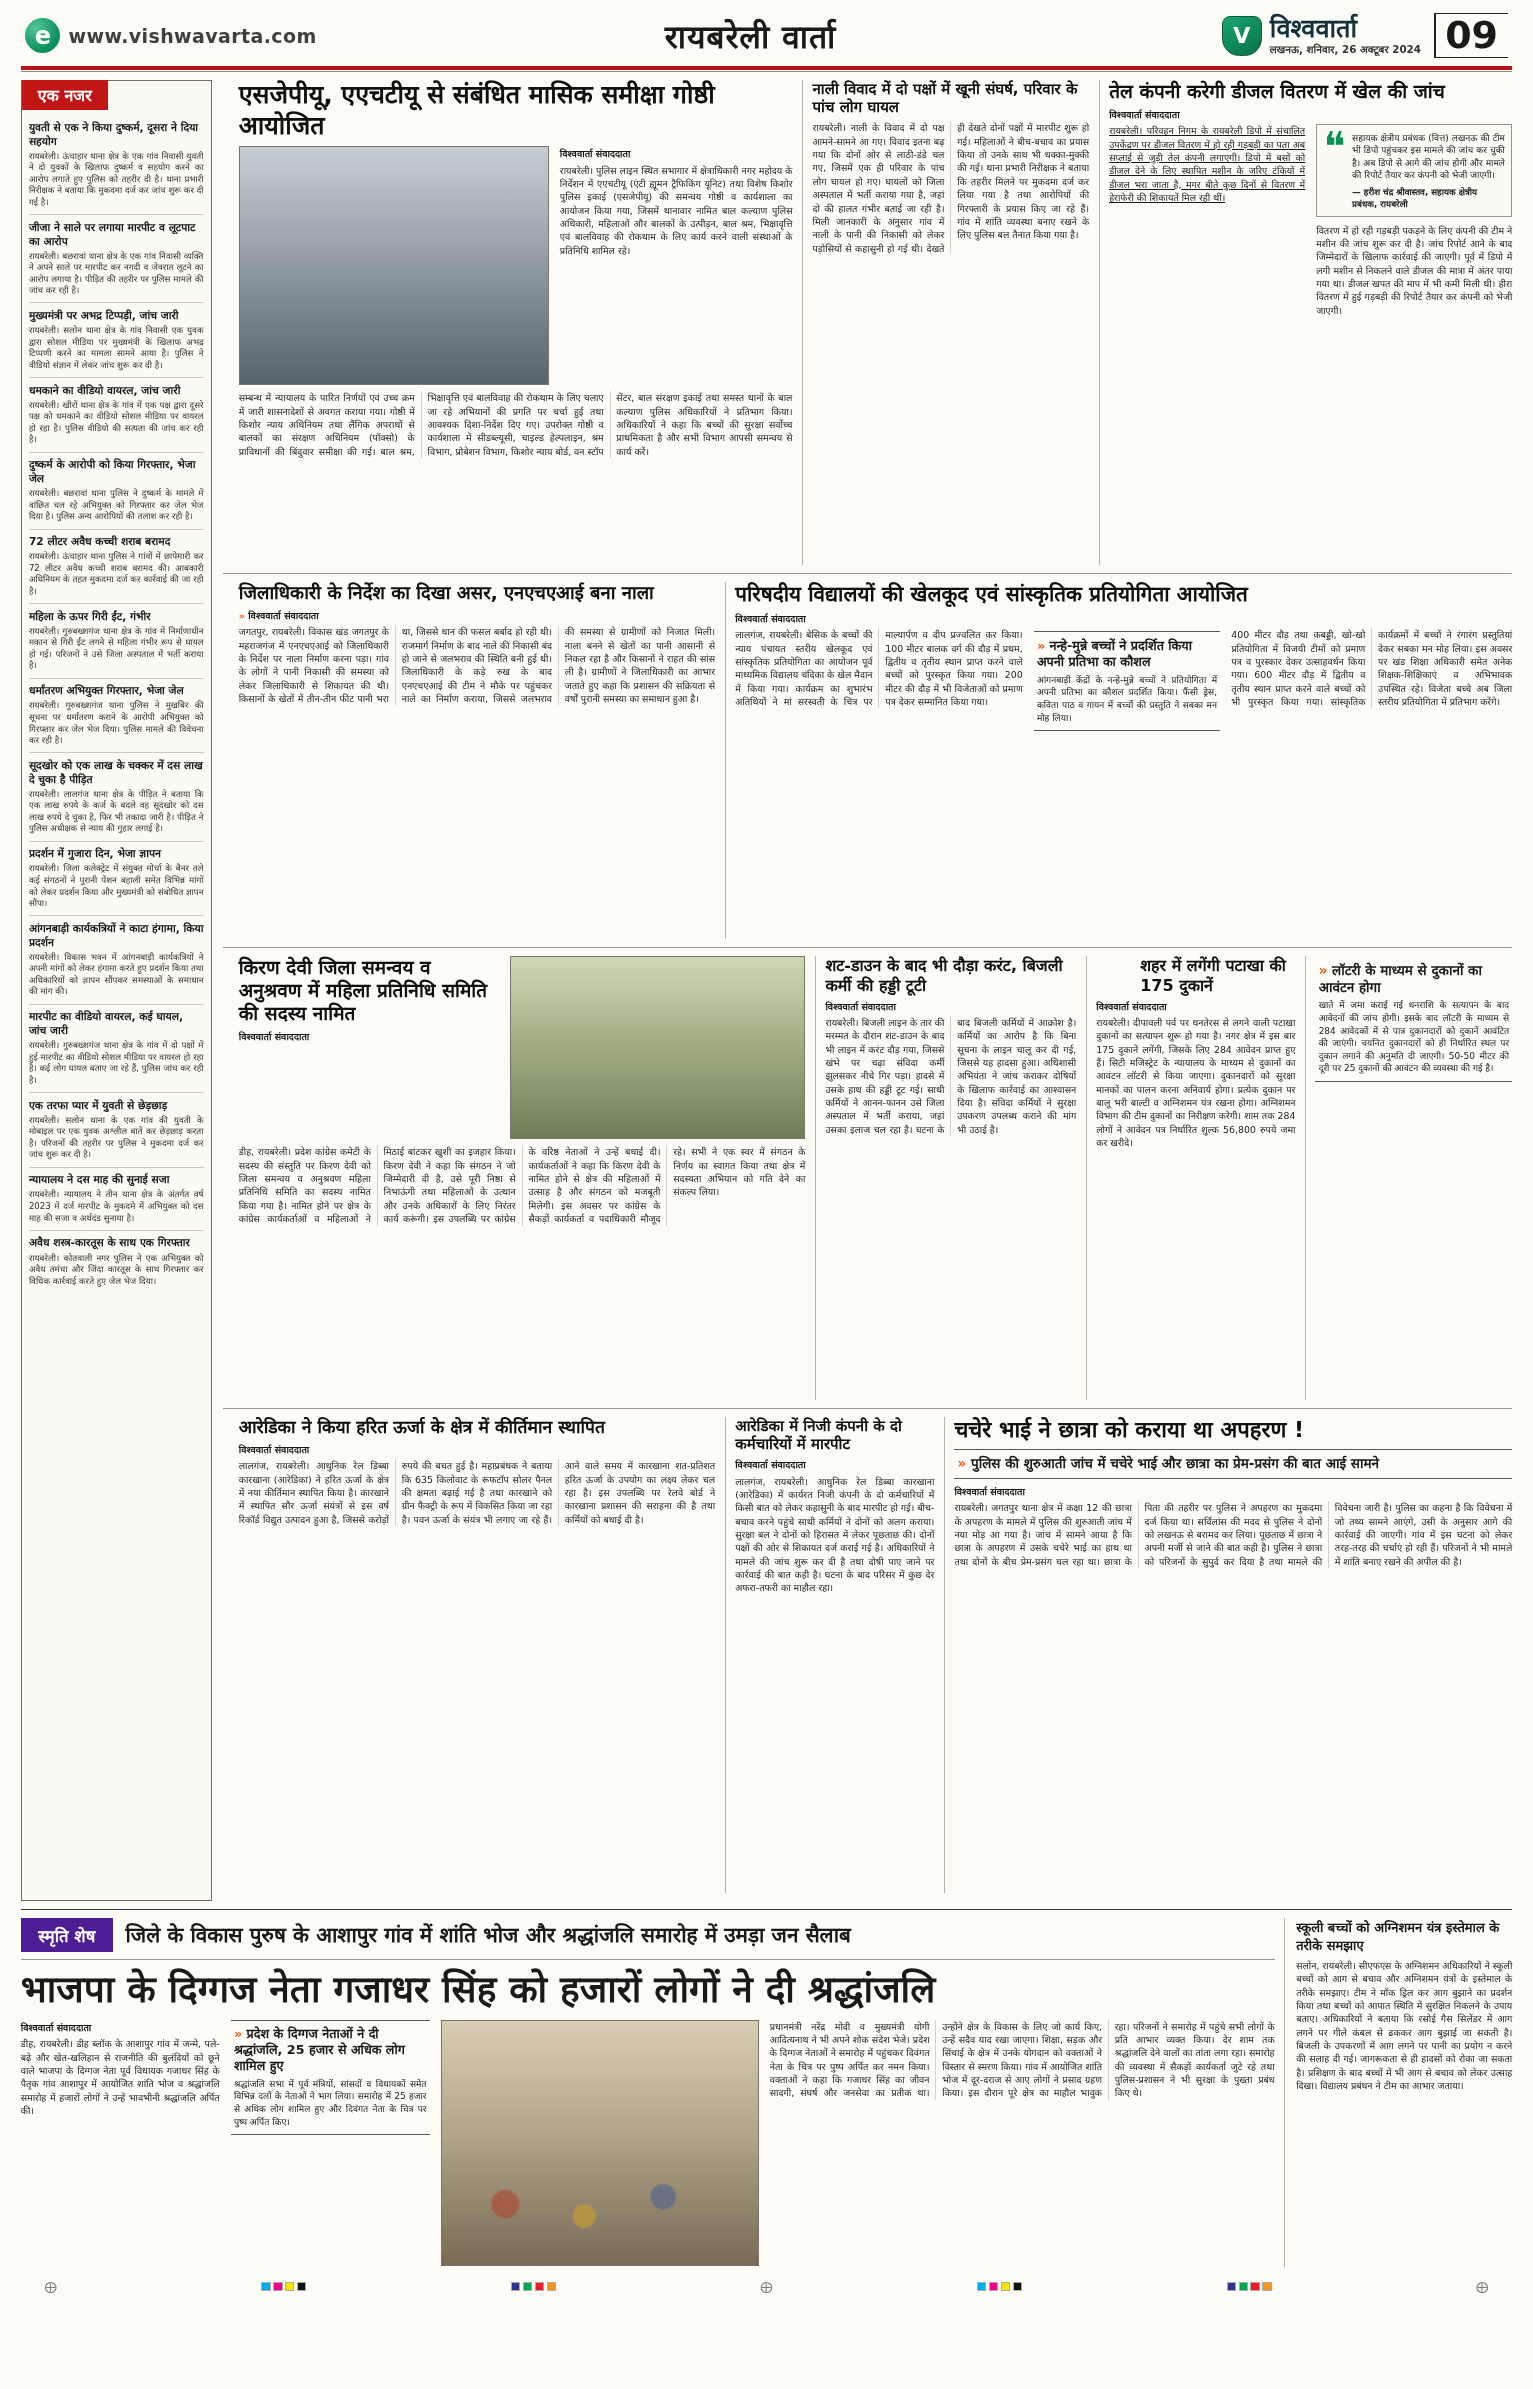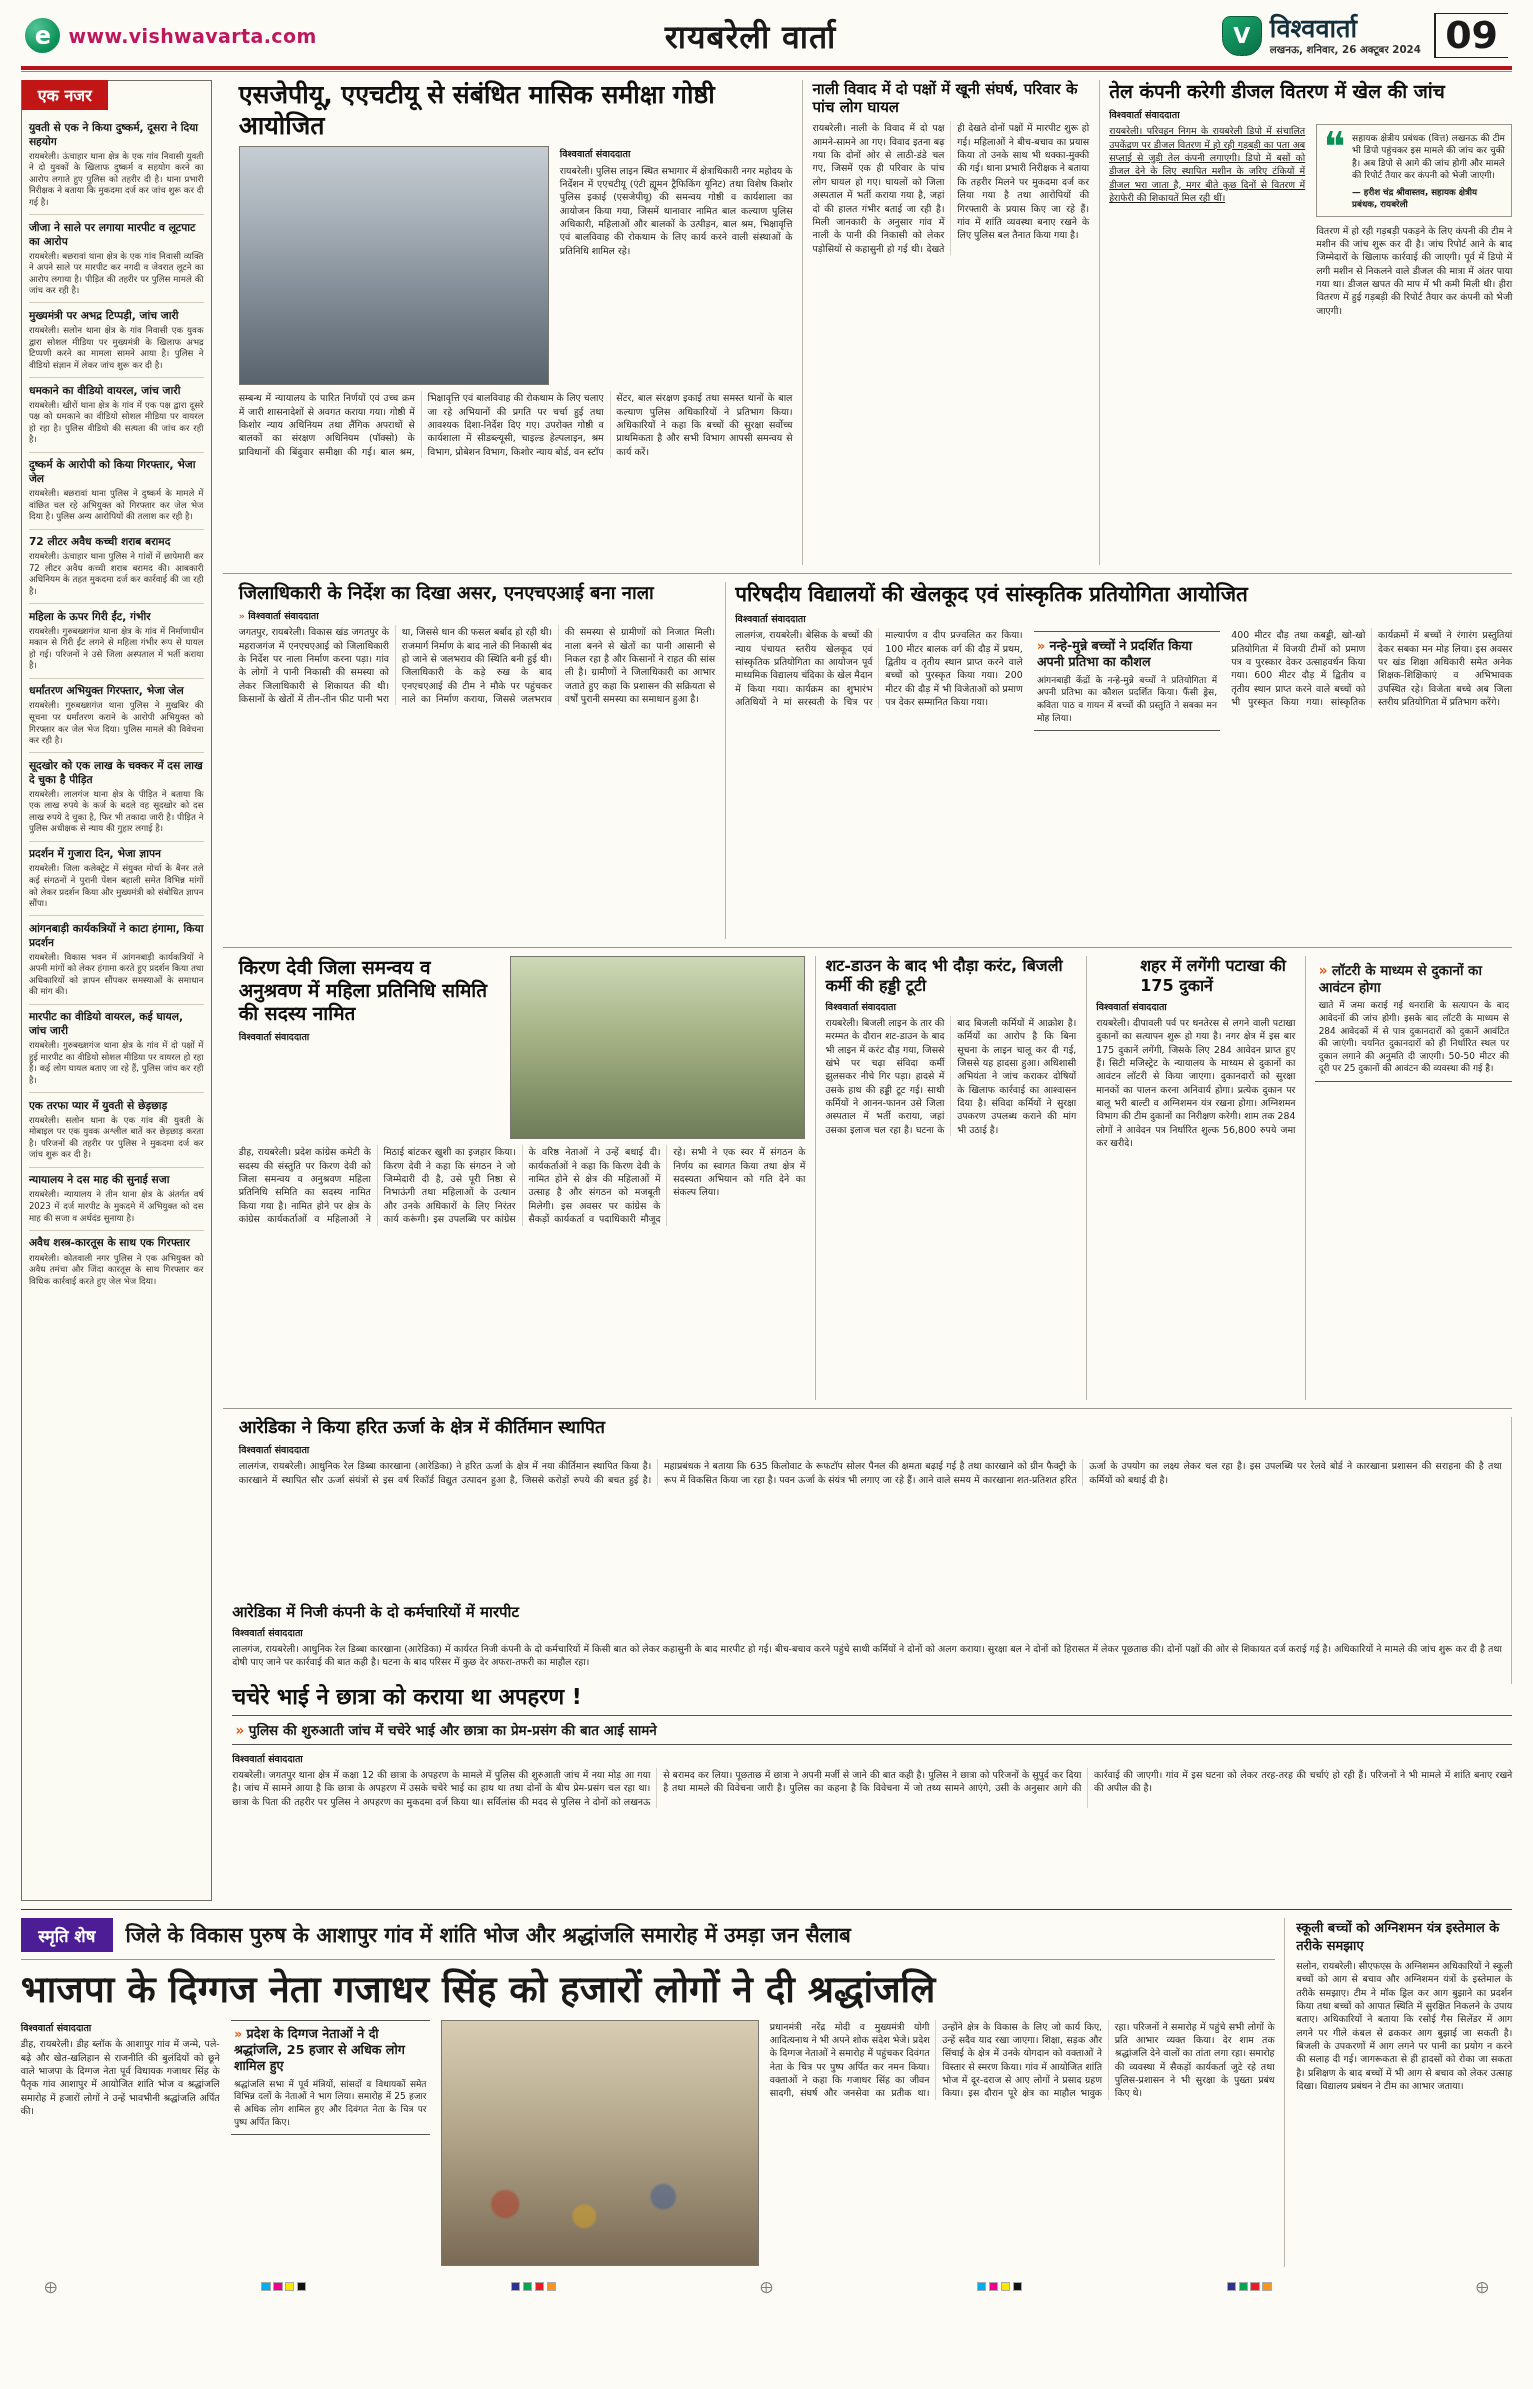--- a/index.html
+++ b/index.html
@@ -6,21 +6,21 @@
   html,body { background:#d9d6cd; }
   body { font-family:"DejaVu Sans","Liberation Sans",sans-serif; color:#1a1a1a; }
   .page { width:1533px; min-height:2389px; margin:0 auto; background:#fcfbf6; padding:6.4px 20.7px 8px; }
 
   
   .masthead { display:flex; align-items:center; justify-content:space-between; padding:6.4px 4.8px 8px; }
   .mast-left { display:flex; align-items:center; gap:8px; width:342px; }
   .e-globe { width:35px; height:35px; border-radius:50%; color:#fff; font-size:24px; font-weight:bold;
              display:flex; align-items:center; justify-content:center;
              background:radial-gradient(circle at 32% 28%, #53c698, #0a8f55 70%); }
-  .website { font-size:19px; font-weight:bold; color:#be185d; letter-spacing:0.4px; }
+  .website { font-size:19px; font-weight:bold; color:#404040; letter-spacing:0.4px; }
   .section-title { font-size:32px; font-weight:bold; letter-spacing:0.8px; text-align:center; flex:1; }
   .mast-right { display:flex; align-items:center; gap:12.7px; width:374px; justify-content:flex-end; }
   .brand-block { display:flex; align-items:center; gap:8px; }
   .v-logo { width:40px; height:40px; border-radius:8px 8px 17.5px 17.5px; color:#fff; font-size:22px; font-weight:bold;
             display:flex; align-items:center; justify-content:center;
             background:linear-gradient(145deg,#18a86b,#0a6e46); border:1.6px solid #0a5c3b; }
   .brand-name { font-size:25.4px; font-weight:bold; color:#14303c; line-height:1.05; }
   .brand-date { font-size:10.3px; font-weight:bold; color:#333; }
   .pageno { font-size:38px; font-weight:bold; border-left:2.4px solid #222; border-top:1.6px solid #222; border-bottom:1.6px solid #222; padding:0 9.5px; line-height:1.15; }
   .rule-red { height:3.2px; background:#b5121b; }
@@ -299,21 +299,21 @@
         </article>
 
         <article class="art" style="flex:1;">
           <div class="sub-box" style="border-top:none; margin-top:0;">
             <h3 class="sub-mark" style="font-size:13.5px;">लॉटरी के माध्यम से दुकानों का आवंटन होगा</h3>
             <p>खाते में जमा कराई गई धनराशि के सत्यापन के बाद आवेदनों की जांच होगी। इसके बाद लॉटरी के माध्यम से 284 आवेदकों में से पात्र दुकानदारों को दुकानें आवंटित की जाएंगी। चयनित दुकानदारों को ही निर्धारित स्थल पर दुकान लगाने की अनुमति दी जाएगी। 50-50 मीटर की दूरी पर 25 दुकानों की आवंटन की व्यवस्था की गई है।</p>
           </div>
         </article>
       </div>
 
-      <div class="row" style="min-height:493px;flex-direction:column;">
+      <div class="row" style="min-height:493px;">
         <article class="art" style="flex:0 0 39%;">
           <h2 style="font-size:17.5px;">आरेडिका ने किया हरित ऊर्जा के क्षेत्र में कीर्तिमान स्थापित</h2>
           <div class="byline">विश्ववार्ता संवाददाता</div>
           <p class="body cols3">लालगंज, रायबरेली। आधुनिक रेल डिब्बा कारखाना (आरेडिका) ने हरित ऊर्जा के क्षेत्र में नया कीर्तिमान स्थापित किया है। कारखाने में स्थापित सौर ऊर्जा संयंत्रों से इस वर्ष रिकॉर्ड विद्युत उत्पादन हुआ है, जिससे करोड़ों रुपये की बचत हुई है। महाप्रबंधक ने बताया कि 635 किलोवाट के रूफटॉप सोलर पैनल की क्षमता बढ़ाई गई है तथा कारखाने को ग्रीन फैक्ट्री के रूप में विकसित किया जा रहा है। पवन ऊर्जा के संयंत्र भी लगाए जा रहे हैं। आने वाले समय में कारखाना शत-प्रतिशत हरित ऊर्जा के उपयोग का लक्ष्य लेकर चल रहा है। इस उपलब्धि पर रेलवे बोर्ड ने कारखाना प्रशासन की सराहना की है तथा कर्मियों को बधाई दी है।</p>
         </article>
 
         <article class="art" style="flex:0 0 17%;">
           <h2 style="font-size:15px;">आरेडिका में निजी कंपनी के दो कर्मचारियों में मारपीट</h2>
           <div class="byline">विश्ववार्ता संवाददाता</div>
           <p class="body">लालगंज, रायबरेली। आधुनिक रेल डिब्बा कारखाना (आरेडिका) में कार्यरत निजी कंपनी के दो कर्मचारियों में किसी बात को लेकर कहासुनी के बाद मारपीट हो गई। बीच-बचाव करने पहुंचे साथी कर्मियों ने दोनों को अलग कराया। सुरक्षा बल ने दोनों को हिरासत में लेकर पूछताछ की। दोनों पक्षों की ओर से शिकायत दर्ज कराई गई है। अधिकारियों ने मामले की जांच शुरू कर दी है तथा दोषी पाए जाने पर कार्रवाई की बात कही है। घटना के बाद परिसर में कुछ देर अफरा-तफरी का माहौल रहा।</p>

